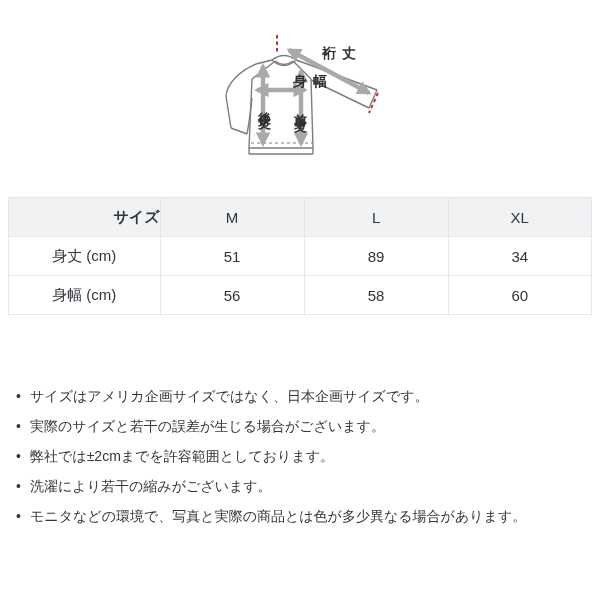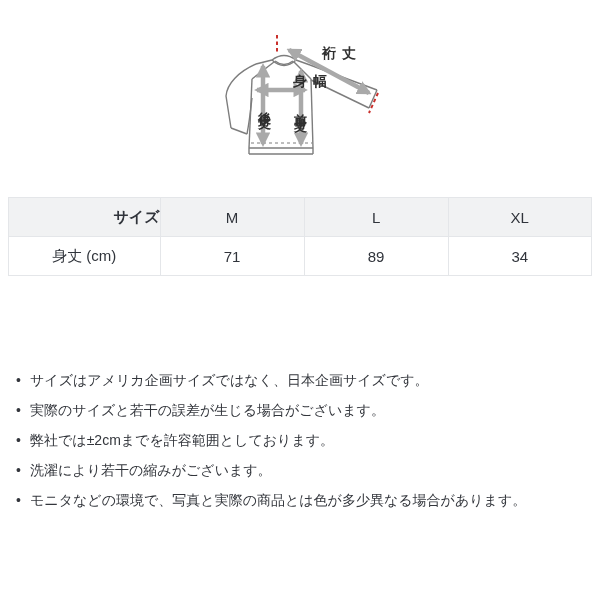--- a/index.html
+++ b/index.html
@@ -44,21 +44,21 @@
   .size-table th, .size-table td {
     border: 1px solid #e4e6e9;
     text-align: center; vertical-align: middle;
     height: 39px; font-weight: normal;
   }
   .size-table thead th { background: #f1f2f3; }
   .size-table thead th.first { font-weight: bold; text-align: right; }
 
   
   .notes {
-    position: absolute; left: 14px; top: 372px; width: 576px;
+    position: absolute; left: 14px; top: 388px; width: 576px;
     list-style: none;
     font-size: 14px; color: #33363c;
   }
   .notes li {
     position: relative;
     padding-left: 16px;
     margin-bottom: 13px;
     line-height: 17px;
   }
   .notes li::before {
@@ -138,23 +138,29 @@
       <tr>
         <th class="first">サイズ</th>
         <th>M</th>
         <th>L</th>
         <th>XL</th>
       </tr>
     </thead>
     <tbody>
       <tr>
         <td>身丈 (cm)</td>
-        <td>71</td>
+        <td>51</td>
         <td>89</td>
         <td>34</td>
+      </tr>
+      <tr>
+        <td>身幅 (cm)</td>
+        <td>56</td>
+        <td>58</td>
+        <td>60</td>
       </tr>
     </tbody>
   </table>
 
   <ul class="notes">
     <li>サイズはアメリカ企画サイズではなく、日本企画サイズです。</li>
     <li>実際のサイズと若干の誤差が生じる場合がございます。</li>
     <li>弊社では±2cmまでを許容範囲としております。</li>
     <li>洗濯により若干の縮みがございます。</li>
     <li>モニタなどの環境で、写真と実際の商品とは色が多少異なる場合があります。</li>

